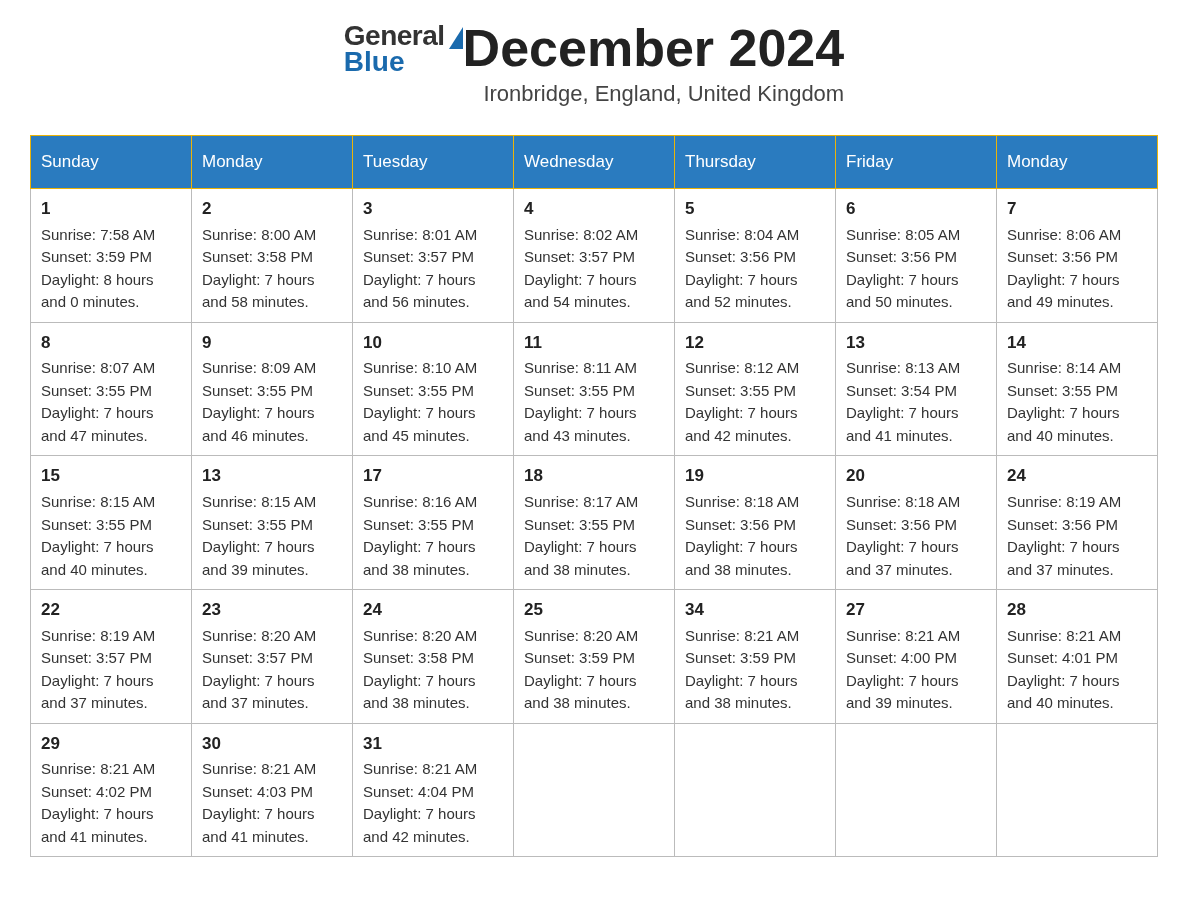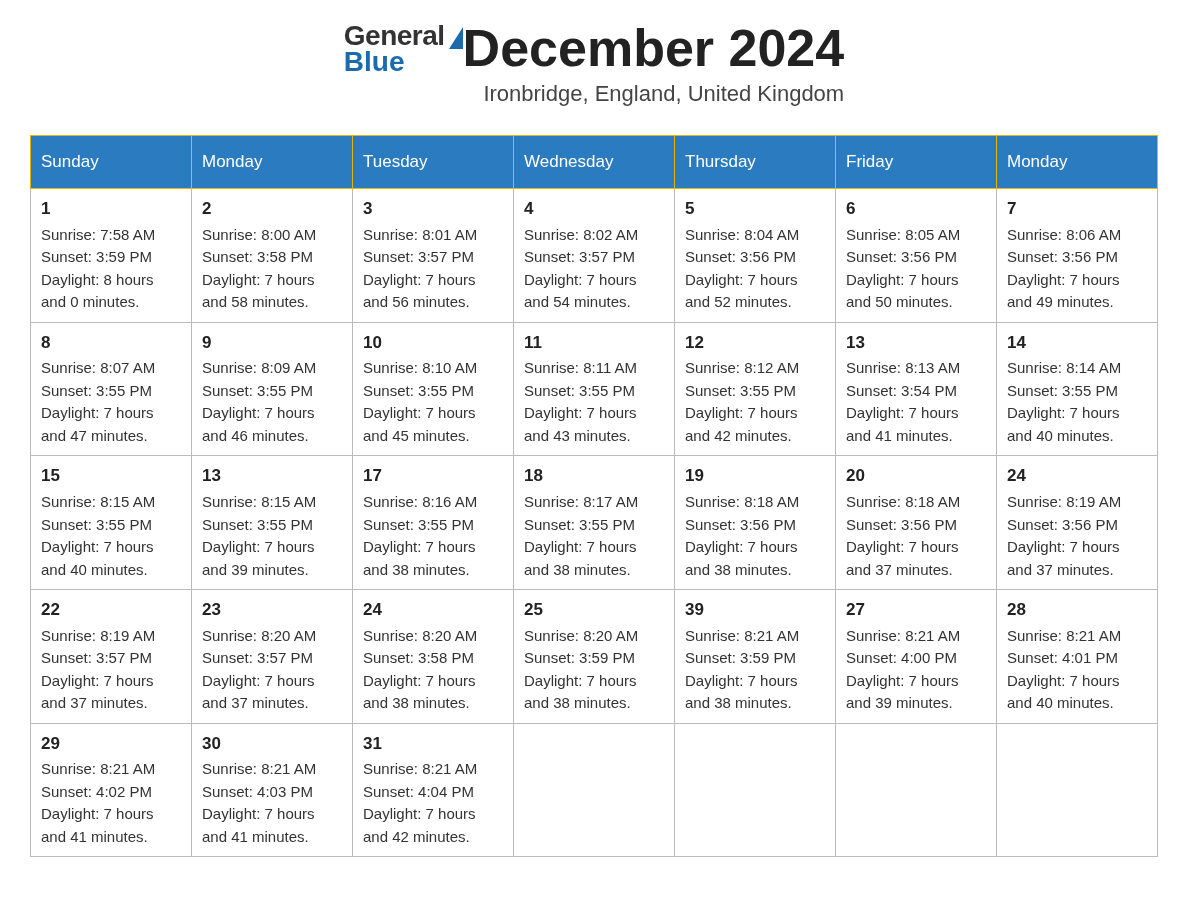--- a/index.html
+++ b/index.html
@@ -236,21 +236,21 @@
       </td>
         <td>
         <span class="day-num">24</span>
         <span class="day-info">Sunrise: 8:20 AM<br>Sunset: 3:58 PM<br>Daylight: 7 hours and 38 minutes.</span>
       </td>
         <td>
         <span class="day-num">25</span>
         <span class="day-info">Sunrise: 8:20 AM<br>Sunset: 3:59 PM<br>Daylight: 7 hours and 38 minutes.</span>
       </td>
         <td>
-        <span class="day-num">39</span>
+        <span class="day-num">34</span>
         <span class="day-info">Sunrise: 8:21 AM<br>Sunset: 3:59 PM<br>Daylight: 7 hours and 38 minutes.</span>
       </td>
         <td>
         <span class="day-num">27</span>
         <span class="day-info">Sunrise: 8:21 AM<br>Sunset: 4:00 PM<br>Daylight: 7 hours and 39 minutes.</span>
       </td>
         <td>
         <span class="day-num">28</span>
         <span class="day-info">Sunrise: 8:21 AM<br>Sunset: 4:01 PM<br>Daylight: 7 hours and 40 minutes.</span>
       </td>

